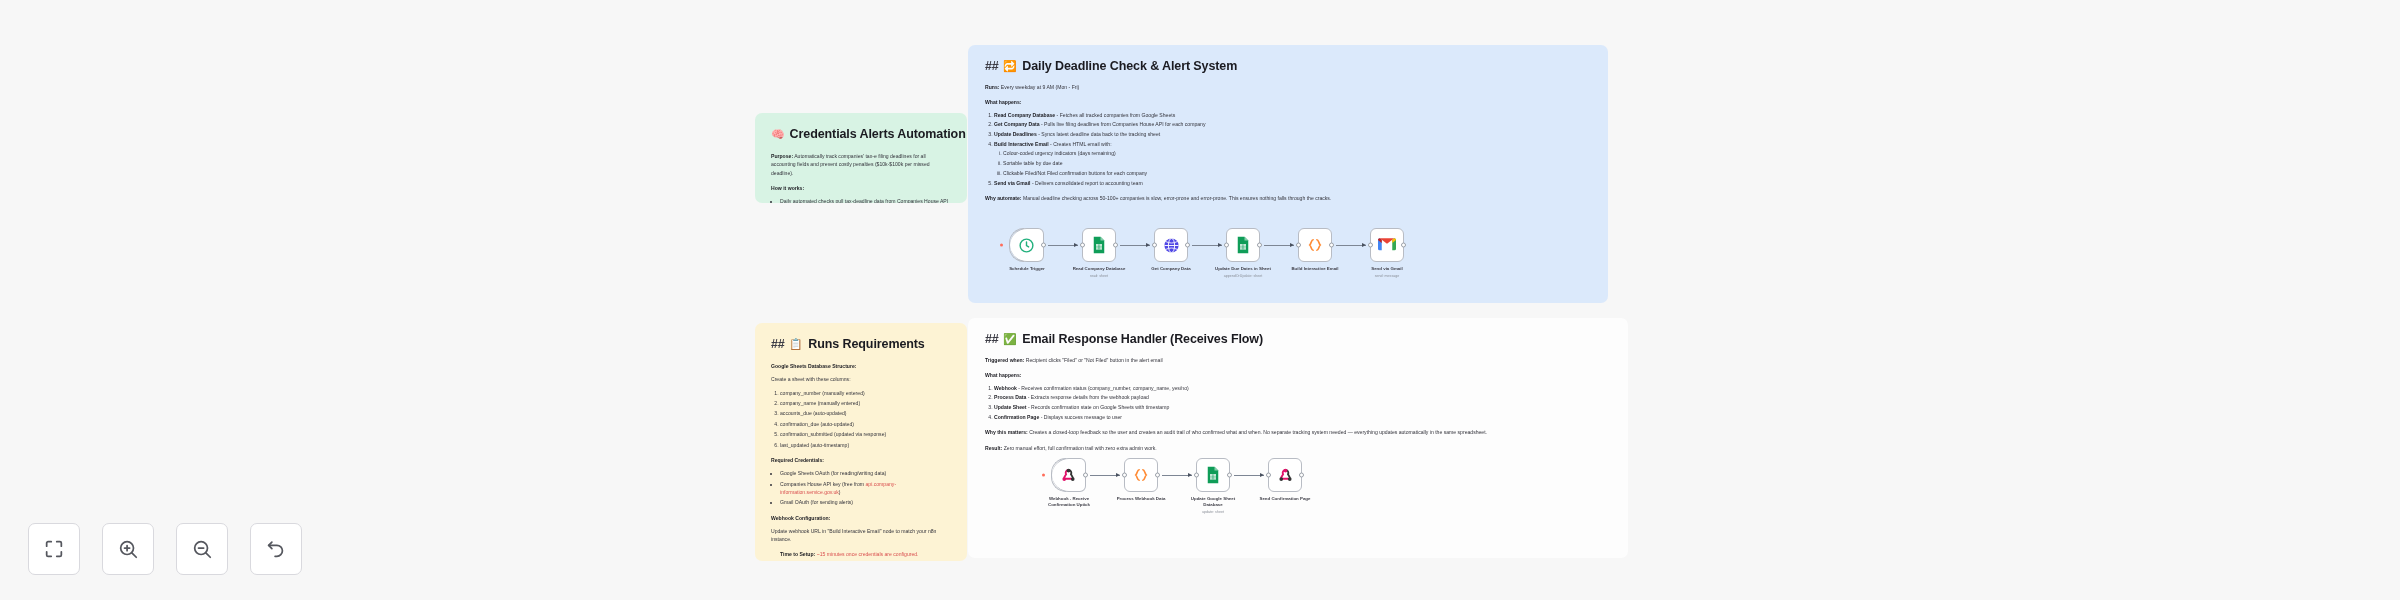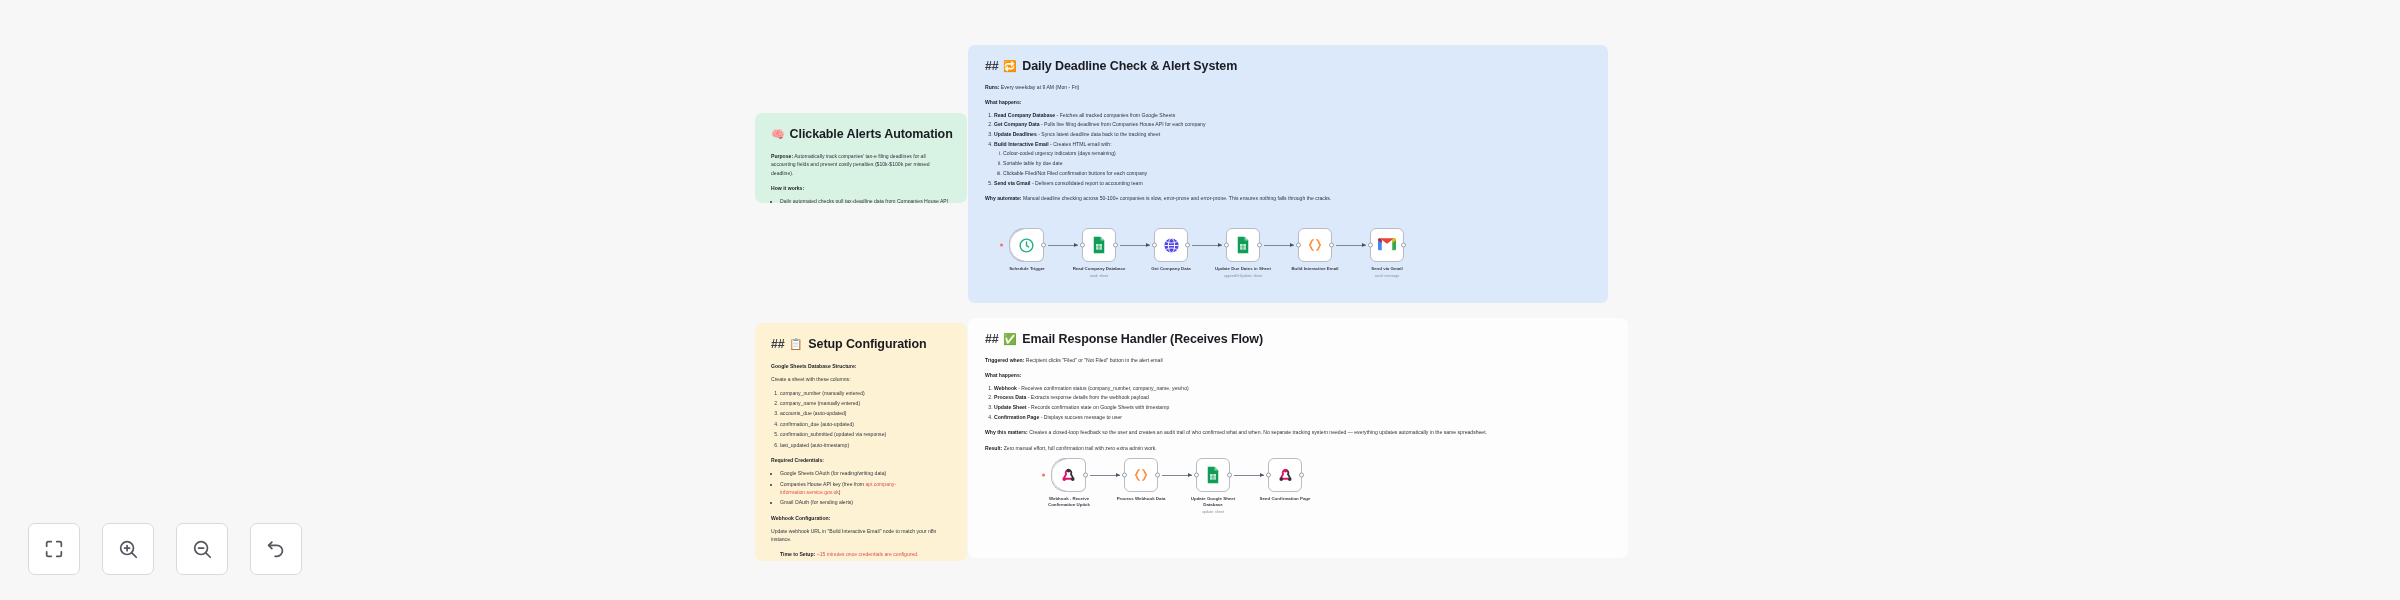--- a/index.html
+++ b/index.html
@@ -139,40 +139,40 @@
   .tb-btn svg { display: block; }
 </style>
 </head>
 <body>
 
 <div id="canvas">
 
   <div class="sticky" id="note-green">
     <div class="sticky-title">
       <span class="emoji">🧠</span>
-      <span>Clickable Alerts Automation</span>
+      <span>Credentials Alerts Automation</span>
     </div>
     <div>
       <p>
         <b>Purpose:</b><span> Automatically track companies' tax-e filing deadlines for all accounting fields and prevent costly penalties ($10k-$100k per missed deadline).</span>
       </p>
       <p class="gap"><b>How it works:</b></p>
       <ul>
         <li>Daily automated checks pull tax-deadline data from Companies House API</li>
 
       </ul>
 
     </div>
   </div>
 
   <div class="sticky" id="note-yellow">
     <div class="sticky-title">
       <span class="hashes">##</span>
       <span class="emoji">📋</span>
-      <span>Setup Configuration</span>
+      <span>Runs Requirements</span>
     </div>
     <div>
       <p><b>Google Sheets Database Structure:</b></p>
       <p>Create a sheet with these columns:</p>
       <ol>
         <li>company_number (manually entered)</li>
         <li>company_name (manually entered)</li>
         <li>accounts_due (auto-updated)</li>
         <li>confirmation_due (auto-updated)</li>
         <li>confirmation_submitted (updated via response)</li>

